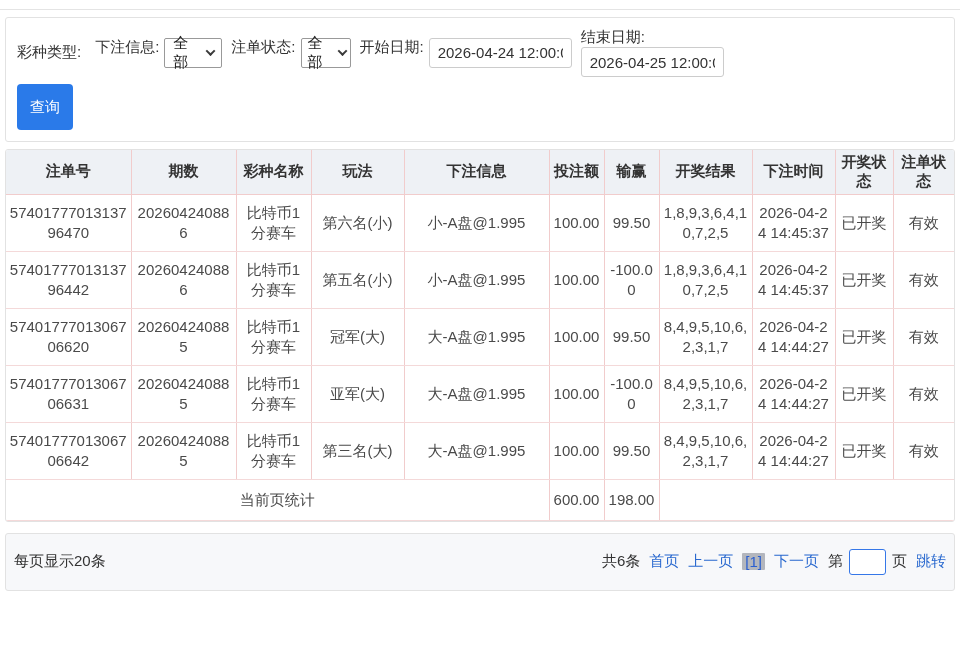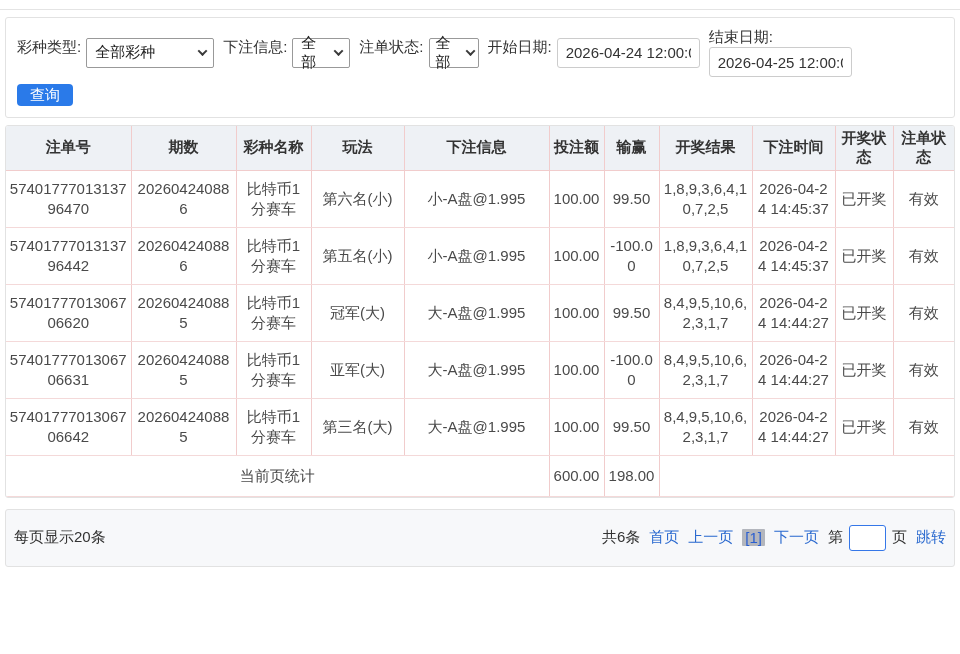--- a/index.html
+++ b/index.html
@@ -37,21 +37,21 @@
   .sel-lottery { width: 128px; }
   .sel-draw { width: 58px; }
   .sel-bet { width: 50px; padding: 0 4px 0 6px; }
   .date-input {
     width: 143px; height: 30px;
     border: 1px solid #ccc; border-radius: 3px;
     padding: 0 8px; font-size: 15px; color: #333;
     font-family: "Liberation Sans", "DejaVu Sans", sans-serif;
   }
   .query-btn {
-    margin-top: 7px; min-width: 53px; height: 22px;
+    margin-top: 7px; min-width: 53px; height: 46px;
     background: #2a7ae9; color: #fff; border: none; border-radius: 4px;
     font-size: 15px; padding: 0 13px; cursor: pointer;
     font-family: "Liberation Sans", "DejaVu Sans", sans-serif;
   }
   
   .table-panel { overflow: hidden; }
   table { width: 100%; border-collapse: collapse; table-layout: fixed; }
   th {
     background: #eef1f5; color: #333; font-weight: bold;
     height: 44px; text-align: center; padding: 2px 1px;
@@ -93,24 +93,20 @@
 </style>
 </head>
 <body>
 
 <div class="topstrip"></div>
 
 <div class="panel filter-panel">
   <div class="filter-row">
     <div class="grp">
       <span class="filter-label">彩种类型:</span>
-      <div class="select sel-lottery">
-        <span>全部彩种</span>
-        <span class="chev"></span>
-      </div>
     </div>
     <div class="grp">
       <span class="filter-label">下注信息:</span>
       <div class="select sel-draw">
         <span>全部</span>
         <span class="chev"></span>
       </div>
     </div>
     <div class="grp">
       <span class="filter-label">注单状态:</span>

